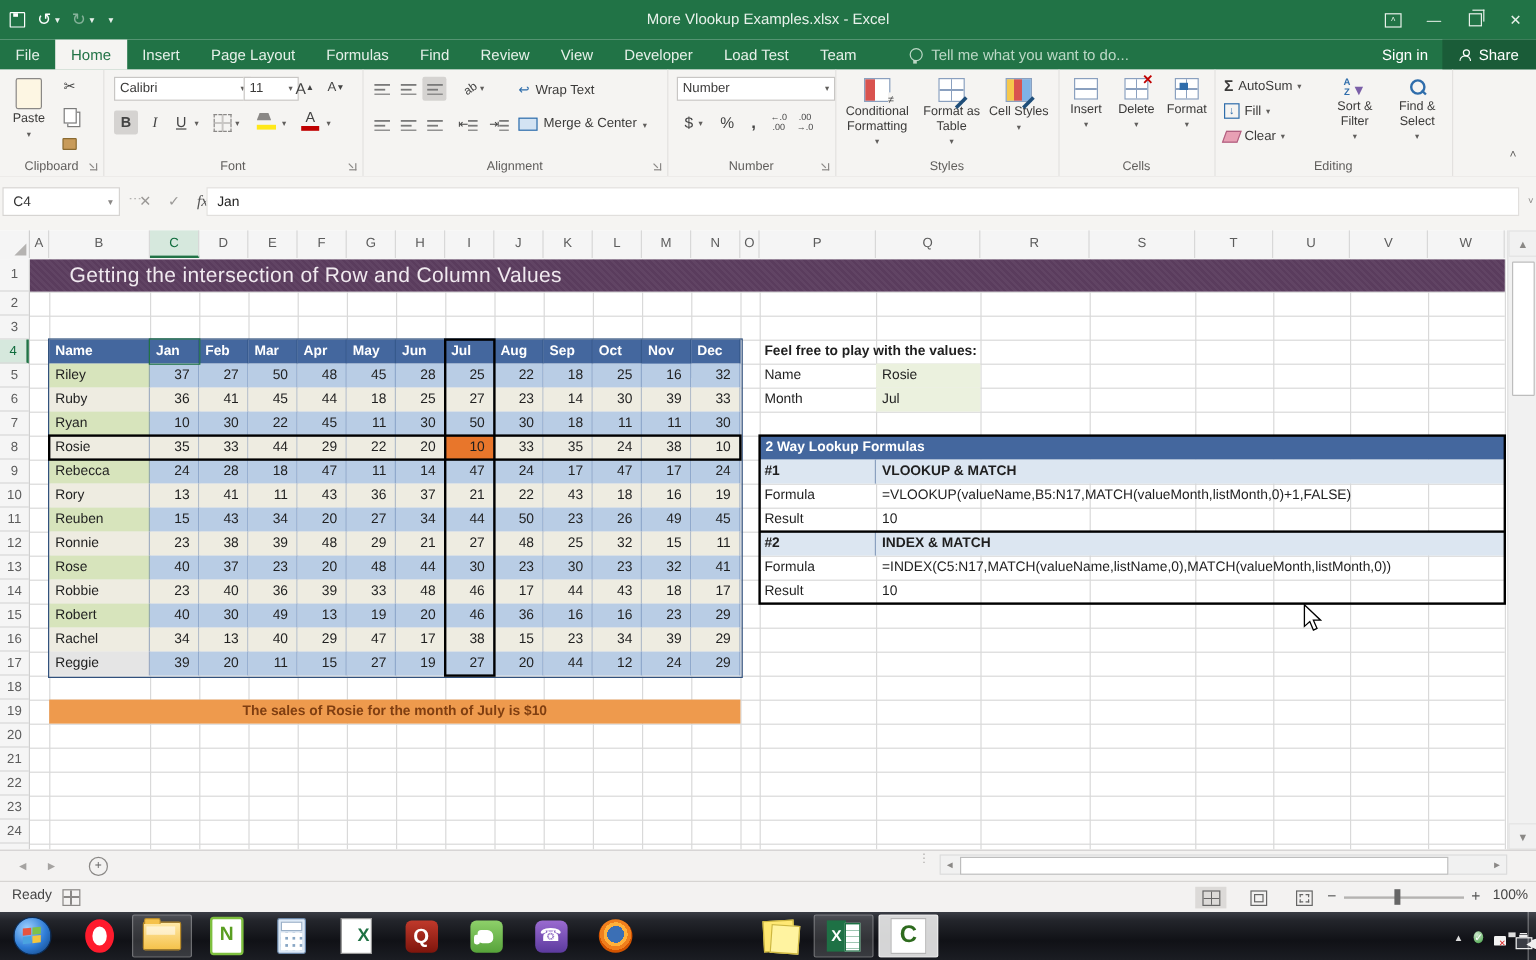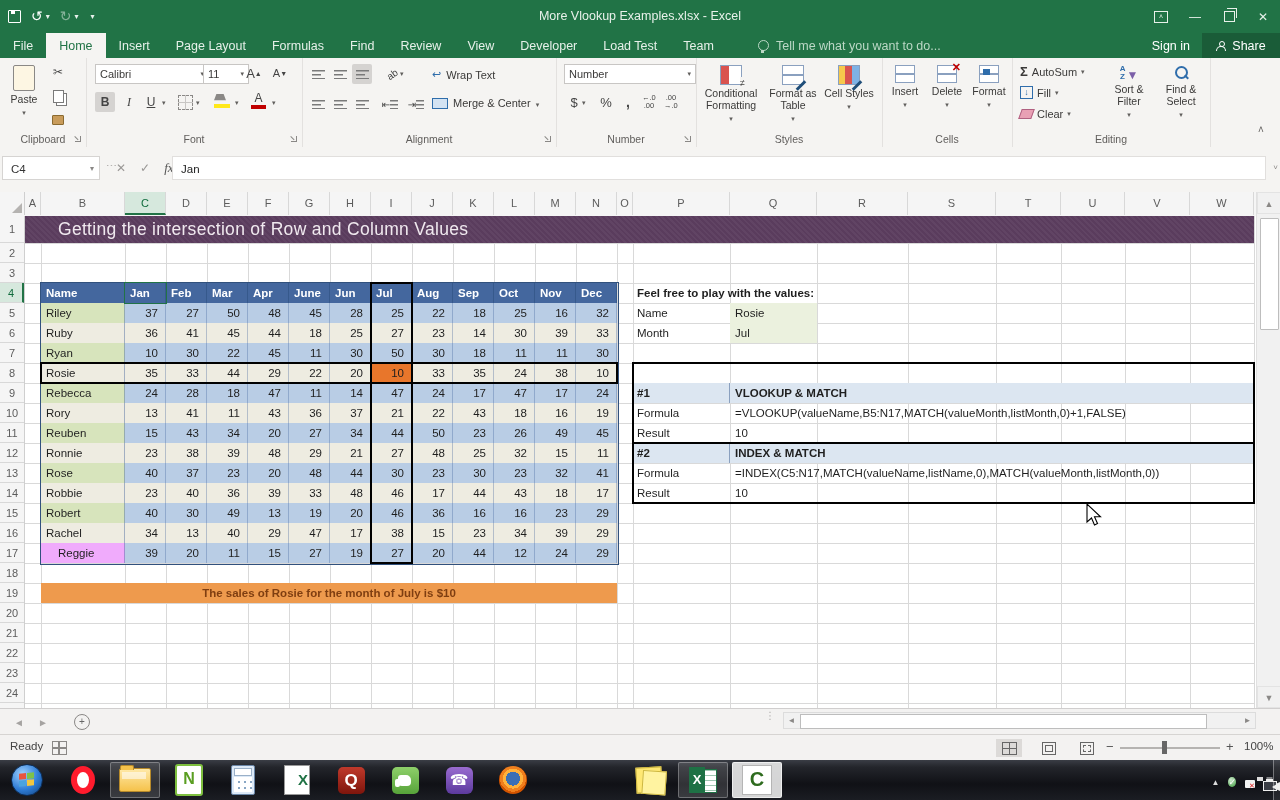--- a/index.html
+++ b/index.html
@@ -511,21 +511,21 @@
       <div class="gl" style="left: 25px; top: 427px; width: 1229px; height: 1px;"></div>
       <div class="gl" style="left: 25px; top: 447px; width: 1229px; height: 1px;"></div>
       <div class="gl" style="left: 25px; top: 467px; width: 1229px; height: 1px;"></div>
       <div class="gl" style="left: 25px; top: 487px; width: 1229px; height: 1px;"></div>
       <div class="cell" style="left: 25px; top: 0px; width: 1229px; height: 27px; line-height: 27px; background: repeating-linear-gradient(45deg, rgba(255, 255, 255, 0.043) 0px, rgba(255, 255, 255, 0.043) 2px, transparent 2px, transparent 4px) rgb(90, 60, 93); color: rgb(240, 233, 239); font-size: 17.5px; padding-left: 33px; letter-spacing: 0.3px;">Getting the intersection of Row and Column Values</div>
       <div class="cell" style="left: 41px; top: 67px; width: 84px; height: 20px; line-height: 20px; background: rgb(68, 103, 158); color: rgb(255, 255, 255); font-weight: bold; padding-left: 5px; border-right: 1px solid rgb(54, 89, 140);">Name</div>
       <div class="cell" style="left: 125px; top: 67px; width: 41px; height: 20px; line-height: 20px; background: rgb(68, 103, 158); color: rgb(255, 255, 255); font-weight: bold; padding-left: 5px; border-right: 1px solid rgb(54, 89, 140);">Jan</div>
       <div class="cell" style="left: 166px; top: 67px; width: 41px; height: 20px; line-height: 20px; background: rgb(68, 103, 158); color: rgb(255, 255, 255); font-weight: bold; padding-left: 5px; border-right: 1px solid rgb(54, 89, 140);">Feb</div>
       <div class="cell" style="left: 207px; top: 67px; width: 41px; height: 20px; line-height: 20px; background: rgb(68, 103, 158); color: rgb(255, 255, 255); font-weight: bold; padding-left: 5px; border-right: 1px solid rgb(54, 89, 140);">Mar</div>
       <div class="cell" style="left: 248px; top: 67px; width: 41px; height: 20px; line-height: 20px; background: rgb(68, 103, 158); color: rgb(255, 255, 255); font-weight: bold; padding-left: 5px; border-right: 1px solid rgb(54, 89, 140);">Apr</div>
-      <div class="cell" style="left: 289px; top: 67px; width: 41px; height: 20px; line-height: 20px; background: rgb(68, 103, 158); color: rgb(255, 255, 255); font-weight: bold; padding-left: 5px; border-right: 1px solid rgb(54, 89, 140);">June</div>
+      <div class="cell" style="left: 289px; top: 67px; width: 41px; height: 20px; line-height: 20px; background: rgb(68, 103, 158); color: rgb(255, 255, 255); font-weight: bold; padding-left: 5px; border-right: 1px solid rgb(54, 89, 140);">May</div>
       <div class="cell" style="left: 330px; top: 67px; width: 41px; height: 20px; line-height: 20px; background: rgb(68, 103, 158); color: rgb(255, 255, 255); font-weight: bold; padding-left: 5px; border-right: 1px solid rgb(54, 89, 140);">Jun</div>
       <div class="cell" style="left: 371px; top: 67px; width: 41px; height: 20px; line-height: 20px; background: rgb(68, 103, 158); color: rgb(255, 255, 255); font-weight: bold; padding-left: 5px; border-right: 1px solid rgb(54, 89, 140);">Jul</div>
       <div class="cell" style="left: 412px; top: 67px; width: 41px; height: 20px; line-height: 20px; background: rgb(68, 103, 158); color: rgb(255, 255, 255); font-weight: bold; padding-left: 5px; border-right: 1px solid rgb(54, 89, 140);">Aug</div>
       <div class="cell" style="left: 453px; top: 67px; width: 41px; height: 20px; line-height: 20px; background: rgb(68, 103, 158); color: rgb(255, 255, 255); font-weight: bold; padding-left: 5px; border-right: 1px solid rgb(54, 89, 140);">Sep</div>
       <div class="cell" style="left: 494px; top: 67px; width: 41px; height: 20px; line-height: 20px; background: rgb(68, 103, 158); color: rgb(255, 255, 255); font-weight: bold; padding-left: 5px; border-right: 1px solid rgb(54, 89, 140);">Oct</div>
       <div class="cell" style="left: 535px; top: 67px; width: 41px; height: 32px; line-height: 20px; background: rgb(68, 103, 158); color: rgb(255, 255, 255); font-weight: bold; padding-left: 5px; border-right: 1px solid rgb(54, 89, 140);">Nov</div>
       <div class="cell" style="left: 576px; top: 67px; width: 41px; height: 20px; line-height: 20px; background: rgb(68, 103, 158); color: rgb(255, 255, 255); font-weight: bold; padding-left: 5px; border-right: 1px solid rgb(54, 89, 140);">Dec</div>
       <div class="cell" style="left: 41px; top: 87px; width: 84px; height: 20px; line-height: 20px; background: rgb(215, 228, 188); padding-left: 5px; border-right: 1px solid rgba(68, 103, 158, 0.45);">Riley</div>
       <div class="cell" style="left: 125px; top: 87px; width: 41px; height: 20px; line-height: 20px; background: rgb(185, 205, 229); text-align: right; padding-right: 7px; border-right: 1px solid rgba(68, 103, 158, 0.35);">37</div>
       <div class="cell" style="left: 166px; top: 87px; width: 41px; height: 20px; line-height: 20px; background: rgb(185, 205, 229); text-align: right; padding-right: 7px; border-right: 1px solid rgba(68, 103, 158, 0.35);">27</div>
@@ -675,21 +675,21 @@
       <div class="cell" style="left: 207px; top: 307px; width: 41px; height: 20px; line-height: 20px; background: rgb(238, 236, 225); text-align: right; padding-right: 7px; border-right: 1px solid rgba(68, 103, 158, 0.35);">40</div>
       <div class="cell" style="left: 248px; top: 307px; width: 41px; height: 20px; line-height: 20px; background: rgb(238, 236, 225); text-align: right; padding-right: 7px; border-right: 1px solid rgba(68, 103, 158, 0.35);">29</div>
       <div class="cell" style="left: 289px; top: 307px; width: 41px; height: 20px; line-height: 20px; background: rgb(238, 236, 225); text-align: right; padding-right: 7px; border-right: 1px solid rgba(68, 103, 158, 0.35);">47</div>
       <div class="cell" style="left: 330px; top: 307px; width: 41px; height: 20px; line-height: 20px; background: rgb(238, 236, 225); text-align: right; padding-right: 7px; border-right: 1px solid rgba(68, 103, 158, 0.35);">17</div>
       <div class="cell" style="left: 371px; top: 307px; width: 41px; height: 20px; line-height: 20px; background: rgb(238, 236, 225); text-align: right; padding-right: 7px; border-right: 1px solid rgba(68, 103, 158, 0.35);">38</div>
       <div class="cell" style="left: 412px; top: 307px; width: 41px; height: 20px; line-height: 20px; background: rgb(238, 236, 225); text-align: right; padding-right: 7px; border-right: 1px solid rgba(68, 103, 158, 0.35);">15</div>
       <div class="cell" style="left: 453px; top: 307px; width: 41px; height: 20px; line-height: 20px; background: rgb(238, 236, 225); text-align: right; padding-right: 7px; border-right: 1px solid rgba(68, 103, 158, 0.35);">23</div>
       <div class="cell" style="left: 494px; top: 307px; width: 41px; height: 20px; line-height: 20px; background: rgb(238, 236, 225); text-align: right; padding-right: 7px; border-right: 1px solid rgba(68, 103, 158, 0.35);">34</div>
       <div class="cell" style="left: 535px; top: 307px; width: 41px; height: 20px; line-height: 20px; background: rgb(238, 236, 225); text-align: right; padding-right: 7px; border-right: 1px solid rgba(68, 103, 158, 0.35);">39</div>
       <div class="cell" style="left: 576px; top: 307px; width: 41px; height: 20px; line-height: 20px; background: rgb(238, 236, 225); text-align: right; padding-right: 7px; border-right: 1px solid rgba(68, 103, 158, 0.35);">29</div>
-      <div class="cell" style="left: 41px; top: 327px; width: 84px; height: 20px; line-height: 20px; background: #f0abfc; padding-left: 17px; border-right: 1px solid rgba(68, 103, 158, 0.45);">Reggie</div>
+      <div class="cell" style="left: 41px; top: 327px; width: 84px; height: 20px; line-height: 20px; background: #e5e5e5; padding-left: 5px; border-right: 1px solid rgba(68, 103, 158, 0.45);">Reggie</div>
       <div class="cell" style="left: 125px; top: 327px; width: 41px; height: 20px; line-height: 20px; background: rgb(185, 205, 229); text-align: right; padding-right: 7px; border-right: 1px solid rgba(68, 103, 158, 0.35);">39</div>
       <div class="cell" style="left: 166px; top: 327px; width: 41px; height: 20px; line-height: 20px; background: rgb(185, 205, 229); text-align: right; padding-right: 7px; border-right: 1px solid rgba(68, 103, 158, 0.35);">20</div>
       <div class="cell" style="left: 207px; top: 327px; width: 41px; height: 20px; line-height: 20px; background: rgb(185, 205, 229); text-align: right; padding-right: 7px; border-right: 1px solid rgba(68, 103, 158, 0.35);">11</div>
       <div class="cell" style="left: 248px; top: 327px; width: 41px; height: 20px; line-height: 20px; background: rgb(185, 205, 229); text-align: right; padding-right: 7px; border-right: 1px solid rgba(68, 103, 158, 0.35);">15</div>
       <div class="cell" style="left: 289px; top: 327px; width: 41px; height: 20px; line-height: 20px; background: rgb(185, 205, 229); text-align: right; padding-right: 7px; border-right: 1px solid rgba(68, 103, 158, 0.35);">27</div>
       <div class="cell" style="left: 330px; top: 327px; width: 41px; height: 20px; line-height: 20px; background: rgb(185, 205, 229); text-align: right; padding-right: 7px; border-right: 1px solid rgba(68, 103, 158, 0.35);">19</div>
       <div class="cell" style="left: 371px; top: 327px; width: 41px; height: 20px; line-height: 20px; background: rgb(185, 205, 229); text-align: right; padding-right: 7px; border-right: 1px solid rgba(68, 103, 158, 0.35);">27</div>
       <div class="cell" style="left: 412px; top: 327px; width: 41px; height: 20px; line-height: 20px; background: rgb(185, 205, 229); text-align: right; padding-right: 7px; border-right: 1px solid rgba(68, 103, 158, 0.35);">20</div>
       <div class="cell" style="left: 453px; top: 327px; width: 41px; height: 20px; line-height: 20px; background: rgb(185, 205, 229); text-align: right; padding-right: 7px; border-right: 1px solid rgba(68, 103, 158, 0.35);">44</div>
       <div class="cell" style="left: 494px; top: 327px; width: 41px; height: 20px; line-height: 20px; background: rgb(185, 205, 229); text-align: right; padding-right: 7px; border-right: 1px solid rgba(68, 103, 158, 0.35);">12</div>
@@ -698,20 +698,21 @@
       <div style="position: absolute; left: 40px; top: 66px; width: 577px; height: 281px; border: 1px solid rgb(49, 81, 125); pointer-events: none;"></div>
       <div style="position: absolute; left: 370px; top: 66px; width: 43px; height: 282px; border: 2px solid rgb(0, 0, 0); box-sizing: border-box; pointer-events: none;"></div>
       <div style="position: absolute; left: 40px; top: 146px; width: 578px; height: 22px; border: 2px solid rgb(0, 0, 0); box-sizing: border-box; pointer-events: none;"></div>
       <div style="position: absolute; left: 124px; top: 66px; width: 43px; height: 22px; border: 1.5px solid rgb(33, 115, 70); box-sizing: border-box; pointer-events: none;"></div>
       <div class="cell" style="left: 41px; top: 367px; width: 576px; height: 20px; line-height: 20px; background: rgb(238, 154, 77); color: rgb(127, 62, 17); font-weight: bold; text-align: center;">The sales of Rosie for the month of July is $10</div>
       <div class="cell ovis" style="left: 633px; top: 67px; width: 97px; height: 20px; line-height: 20px; font-weight: bold; padding-left: 4px; overflow: visible;">Feel free to play with the values:</div>
       <div class="cell" style="left: 633px; top: 87px; width: 97px; height: 20px; line-height: 20px; padding-left: 4px;">Name</div>
       <div class="cell" style="left: 730px; top: 87px; width: 87px; height: 20px; line-height: 20px; background: rgb(235, 241, 222); padding-left: 5px;">Rosie</div>
       <div class="cell" style="left: 633px; top: 107px; width: 97px; height: 20px; line-height: 20px; padding-left: 4px;">Month</div>
       <div class="cell" style="left: 730px; top: 107px; width: 87px; height: 20px; line-height: 20px; background: rgb(235, 241, 222); padding-left: 5px;">Jul</div>
+      <div class="cell" style="left: 633px; top: 147px; width: 621px; height: 20px; line-height: 20px; background: rgb(68, 103, 158); color: rgb(255, 255, 255); font-weight: bold; padding-left: 5px;">2 Way Lookup Formulas</div>
       <div class="cell" style="left: 633px; top: 167px; width: 621px; height: 20px; line-height: 20px; background: rgb(220, 230, 241);"></div>
       <div class="cell" style="left: 633px; top: 167px; width: 97px; height: 20px; line-height: 20px; font-weight: bold; padding-left: 4px; border-right: 1px solid rgb(138, 160, 191);">#1</div>
       <div class="cell ovis" style="left: 730px; top: 167px; width: 87px; height: 20px; line-height: 20px; font-weight: bold; padding-left: 5px; overflow: visible;">VLOOKUP &amp; MATCH</div>
       <div class="cell" style="left: 633px; top: 187px; width: 97px; height: 20px; line-height: 20px; padding-left: 4px;">Formula</div>
       <div class="cell ovis" style="left: 730px; top: 187px; width: 87px; height: 20px; line-height: 20px; padding-left: 5px; overflow: visible;">=VLOOKUP(valueName,B5:N17,MATCH(valueMonth,listMonth,0)+1,FALSE)</div>
       <div class="cell" style="left: 633px; top: 207px; width: 97px; height: 20px; line-height: 20px; padding-left: 4px;">Result</div>
       <div class="cell" style="left: 730px; top: 207px; width: 87px; height: 20px; line-height: 20px; padding-left: 5px;">10</div>
       <div class="cell" style="left: 633px; top: 227px; width: 621px; height: 20px; line-height: 20px; background: rgb(220, 230, 241);"></div>
       <div class="cell" style="left: 633px; top: 227px; width: 97px; height: 20px; line-height: 20px; font-weight: bold; padding-left: 4px; border-right: 1px solid rgb(138, 160, 191);">#2</div>
       <div class="cell ovis" style="left: 730px; top: 227px; width: 87px; height: 20px; line-height: 20px; font-weight: bold; padding-left: 5px; overflow: visible;">INDEX &amp; MATCH</div>

